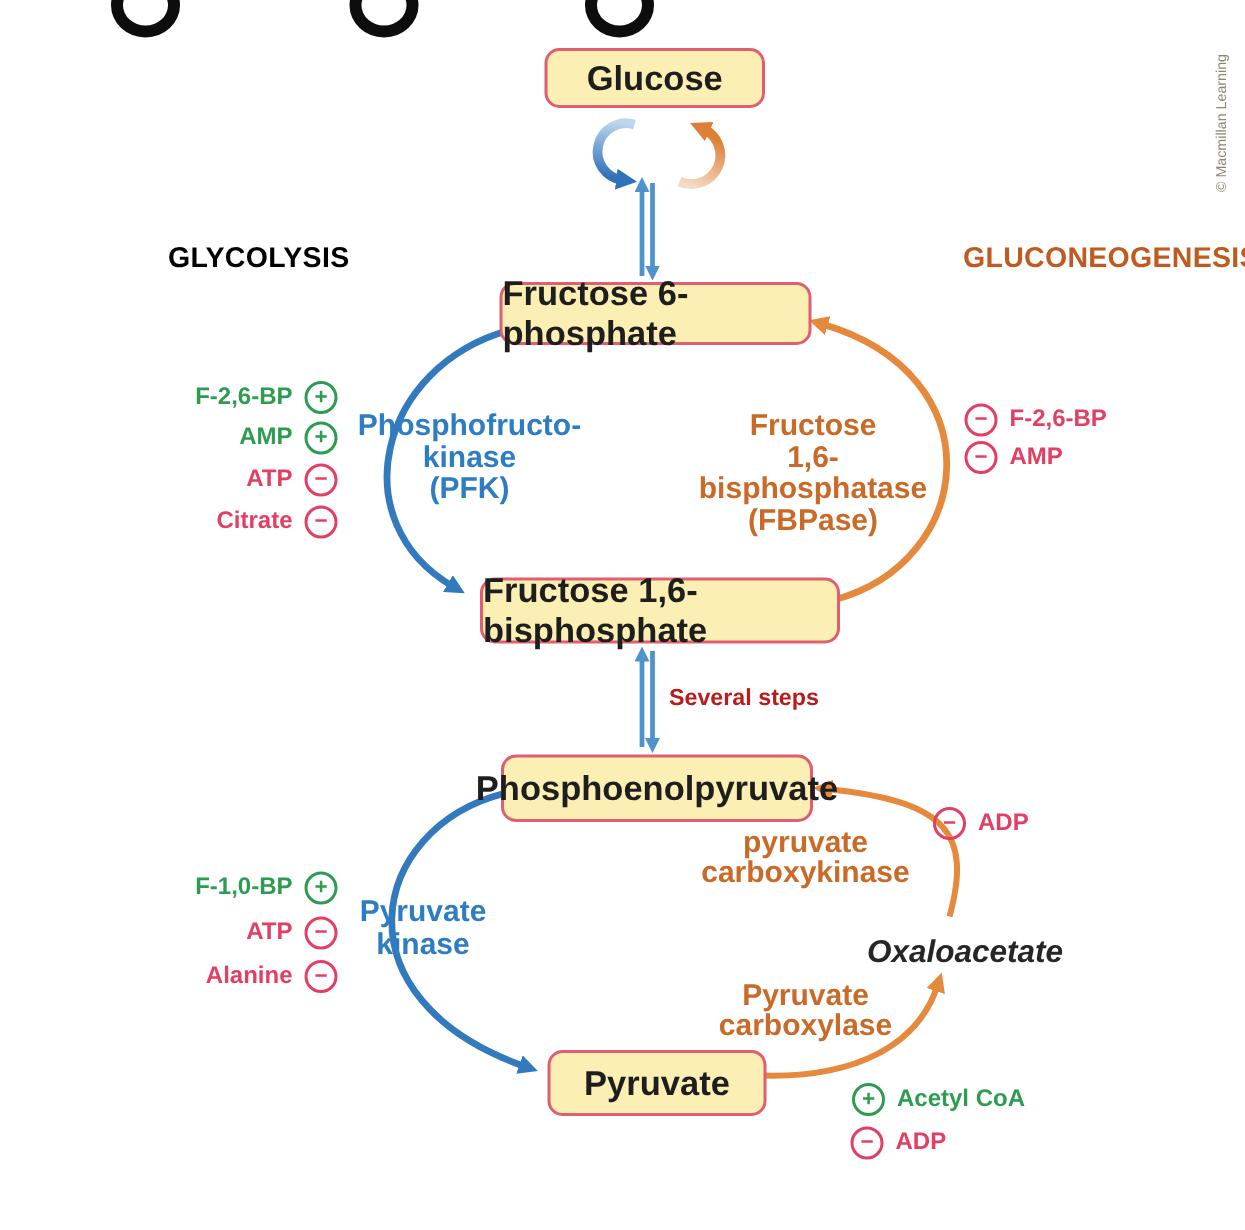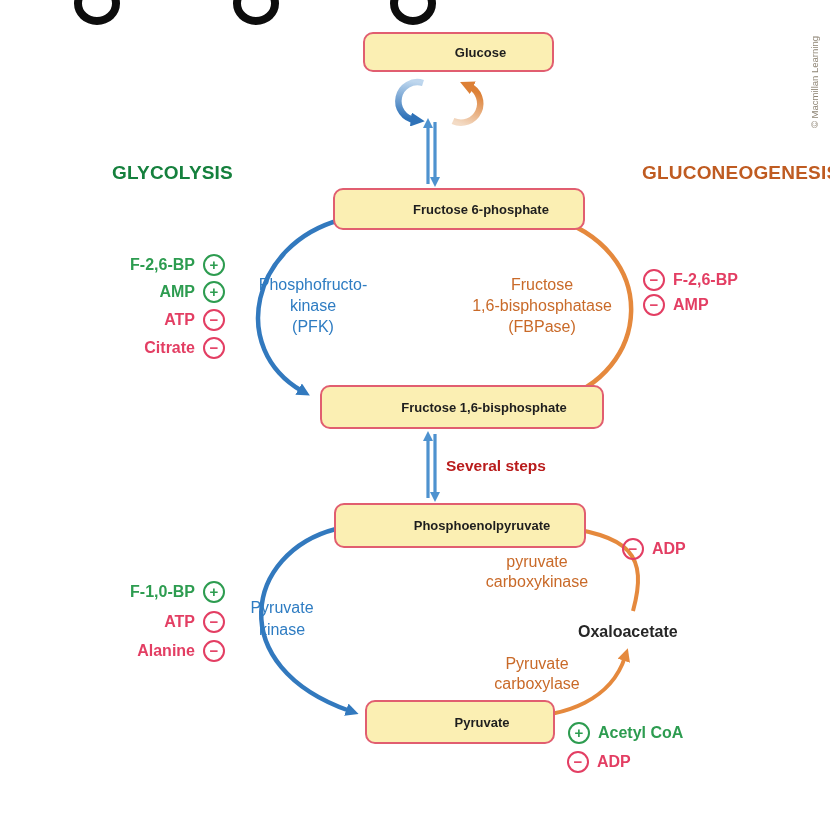--- a/index.html
+++ b/index.html
@@ -7,47 +7,47 @@
          font-family:"Liberation Sans",sans-serif;}
   svg.arrows{position:absolute;left:0;top:0;z-index:1;}
 
   
   .desc{position:absolute;top:-18px;width:30px;height:27px;border:8px solid #0d0d0d;
         border-radius:50%;z-index:3;}
 
   
   .mbox{position:absolute;z-index:2;background:#FBEFB3;border:2.2px solid #E15E70;
         border-radius:10px;display:flex;align-items:center;justify-content:center;
-        font-weight:bold;font-size:13px;color:#1e1e1e;padding-left:44px;}
+        font-weight:bold;font-size:23px;color:#1e1e1e;}
 
   
   .pathhdr{position:absolute;z-index:2;font-weight:bold;font-size:19px;letter-spacing:.2px;}
-  .hdr-blue{color:#15803d;}
+  .hdr-blue{color:#000000;}
   .hdr-orange{color:#BF5B21;}
 
   
-  .enz{position:absolute;z-index:2;font-weight:normal;font-size:16px;text-align:center;line-height:21px;}
+  .enz{position:absolute;z-index:2;font-weight:bold;font-size:20px;text-align:center;line-height:21px;}
   .enz span{display:block;}
   .enz-blue{color:#2E7CC2;}
   .enz-orange{color:#C96A29;}
 
   
   .reg{position:absolute;z-index:2;display:flex;align-items:center;gap:8px;
        font-weight:bold;font-size:16px;height:24px;}
   .reg.leftcol{right:605px;justify-content:flex-end;}
   .pos{color:#2D9C50;}
   .neg{color:#E33E63;}
   .circ{width:18px;height:18px;border:2.5px solid currentColor;border-radius:50%;
         display:flex;align-items:center;justify-content:center;flex:0 0 auto;
         font-size:15px;line-height:1;}
   .circ span{margin-top:-1px;}
 
   .plain{position:absolute;z-index:2;color:#b91c1c;}
   .steps{font-size:15.5px;font-weight:600;}
-  .oxa{font-size:16px;font-weight:bold;color:#262626;}
+  .oxa{font-size:21px;font-weight:bold;color:#262626;font-style:italic;}
 
   .credit{position:absolute;z-index:2;left:750px;top:76px;width:130px;height:12px;
           transform:rotate(-90deg);font-size:9.5px;color:#8E8474;text-align:center;
           white-space:nowrap;}
   .caption{position:absolute;z-index:2;left:738px;top:794px;font-size:15px;
            color:#141414;font-weight:500;white-space:nowrap;margin-top:36px;}
 </style>
 </head>
 <body>
 

